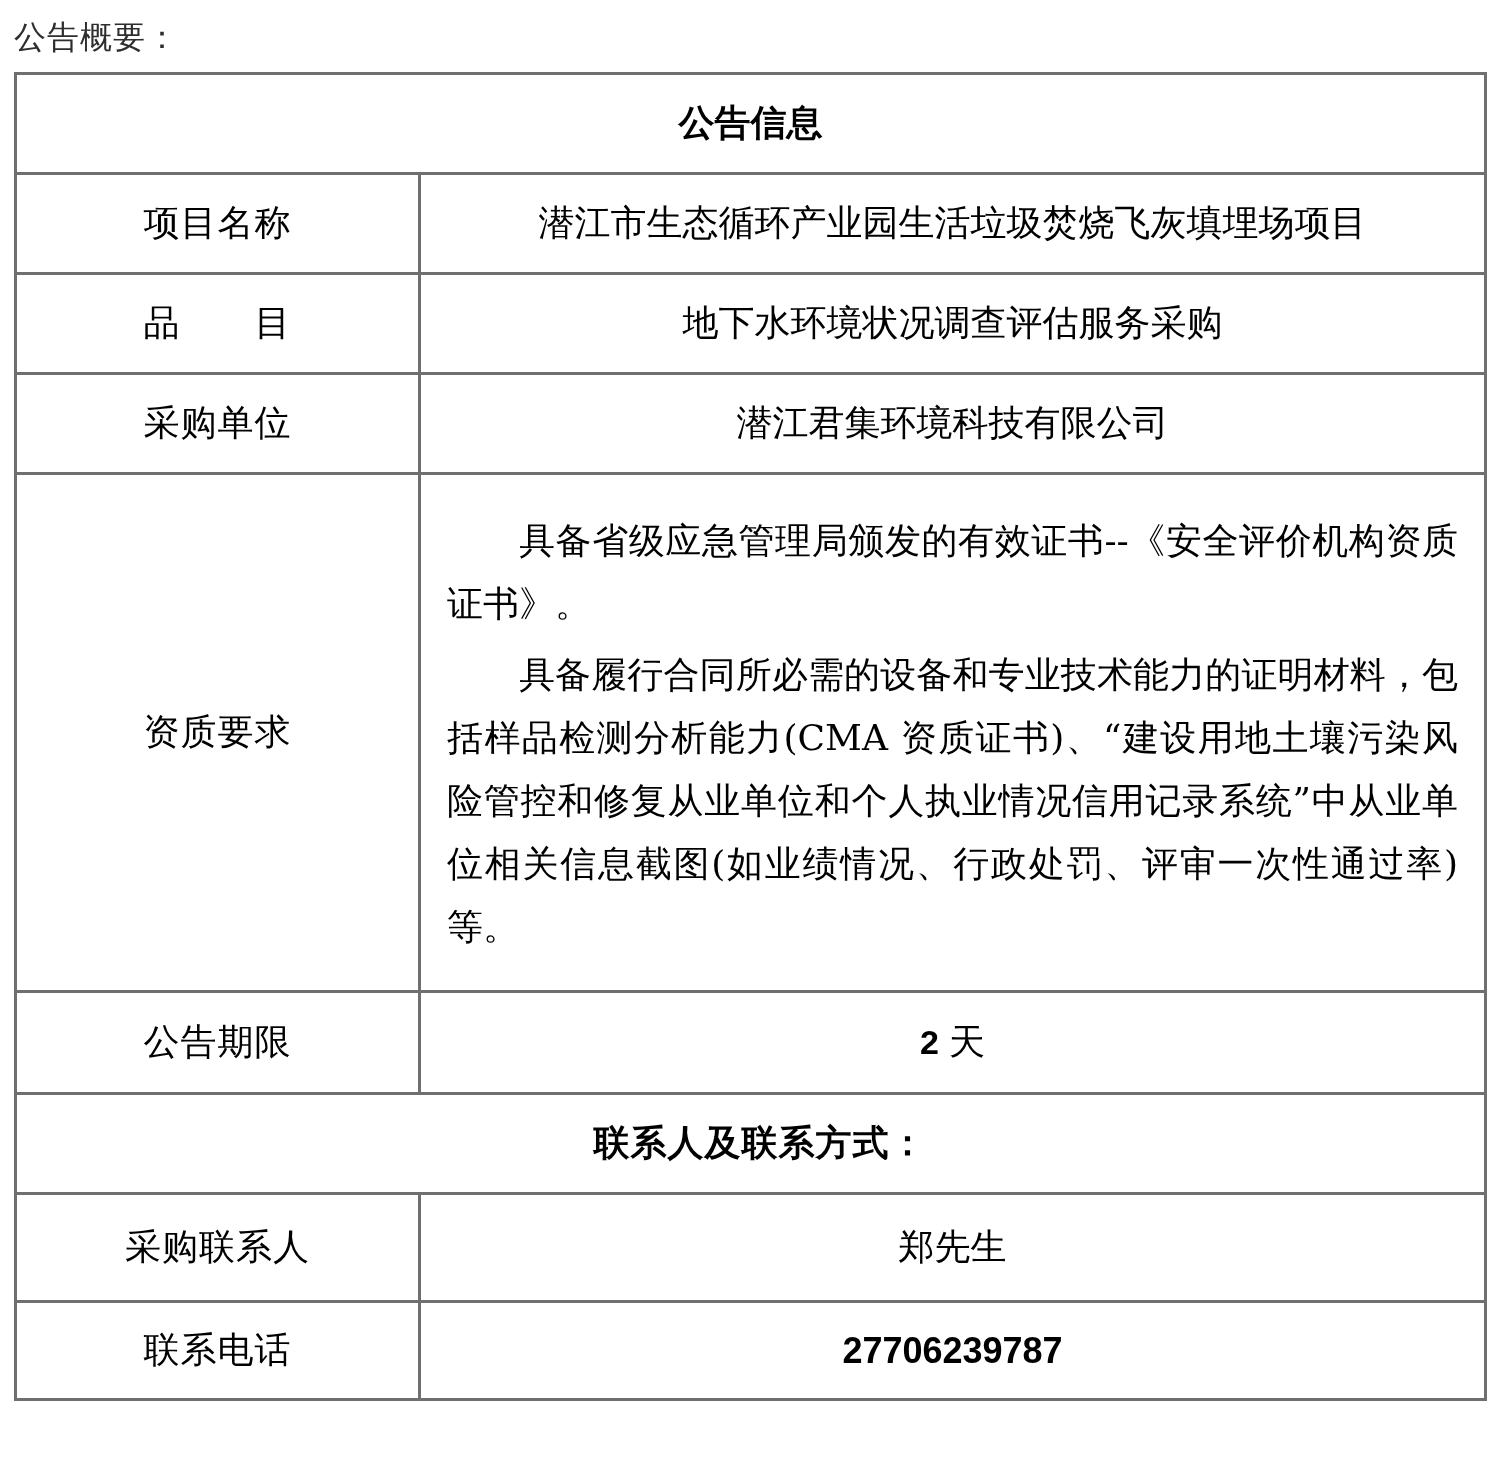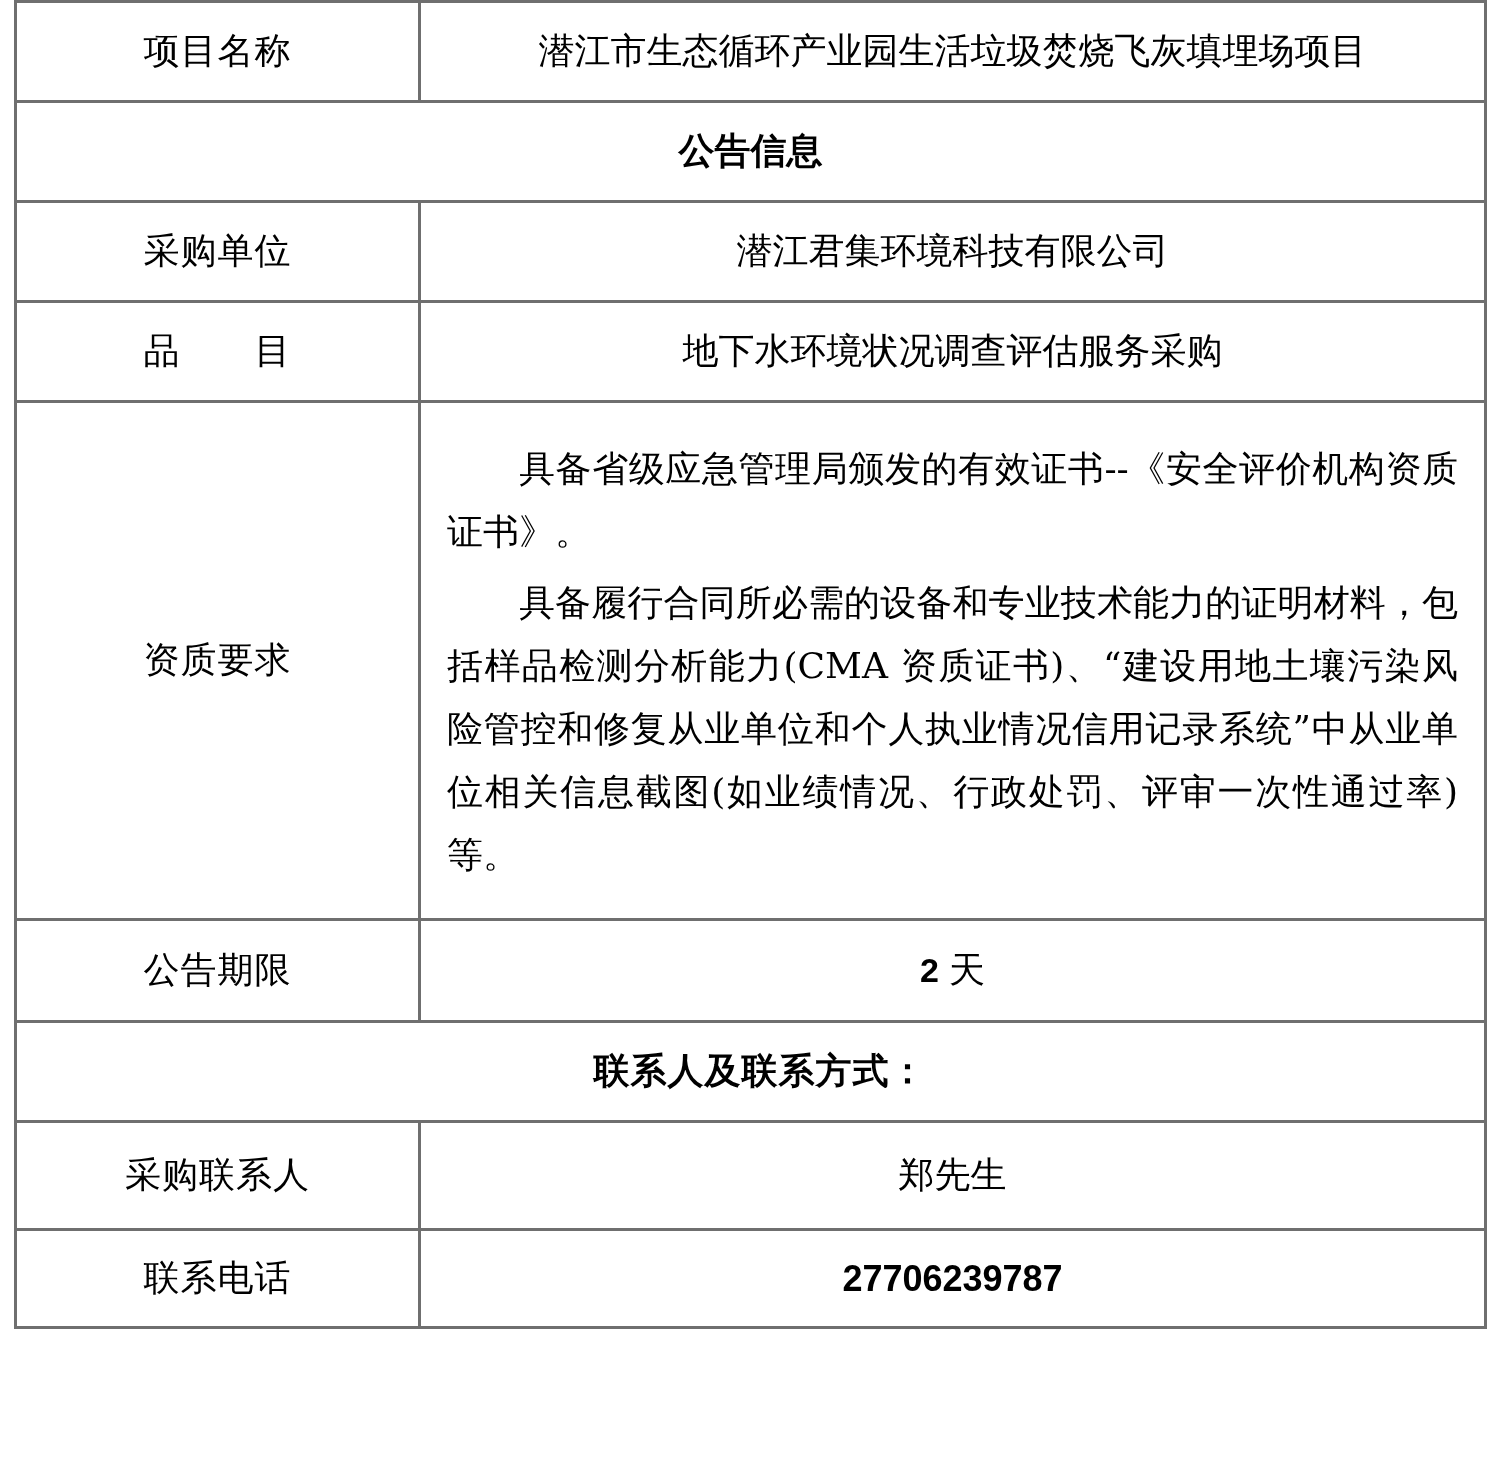--- a/index.html
+++ b/index.html
@@ -86,45 +86,46 @@
     text-align: center;
     line-height: 67px;
     padding: 0 28px;
   }
 </style>
 </head>
 <body>
 
 <div class="page">
 
+  <div class="page-title">公告概要：</div>
 
   <table class="notice-table">
     <colgroup>
       <col class="label-col">
       <col class="value-col">
     </colgroup>
 
     <tbody>
         <tr class="std-row">
+      <td class="header-cell" colspan="2">公告信息</td>
+    </tr>
+
+    <tr class="std-row">
       <td class="label-cell">项目名称</td>
       <td class="value-cell">潜江市生态循环产业园生活垃圾焚烧飞灰填埋场项目</td>
     </tr>
 
     <tr class="std-row">
-      <td class="header-cell" colspan="2">公告信息</td>
+      <td class="label-cell">品　　目</td>
+      <td class="value-cell">地下水环境状况调查评估服务采购</td>
     </tr>
 
     <tr class="std-row">
       <td class="label-cell">采购单位</td>
       <td class="value-cell">潜江君集环境科技有限公司</td>
-    </tr>
-
-    <tr class="std-row">
-      <td class="label-cell">品　　目</td>
-      <td class="value-cell">地下水环境状况调查评估服务采购</td>
     </tr>
 
     <tr>
       <td class="label-cell">资质要求</td>
       <td class="qual-cell">
         <p>具备省级应急管理局颁发的有效证书--《安全评价机构资质证书》。</p>
         <p>具备履行合同所必需的设备和专业技术能力的证明材料，包括样品检测分析能力(CMA 资质证书)、“建设用地土壤污染风险管控和修复从业单位和个人执业情况信用记录系统”中从业单位相关信息截图(如业绩情况、行政处罚、评审一次性通过率)等。</p>
       </td>
     </tr>
 

